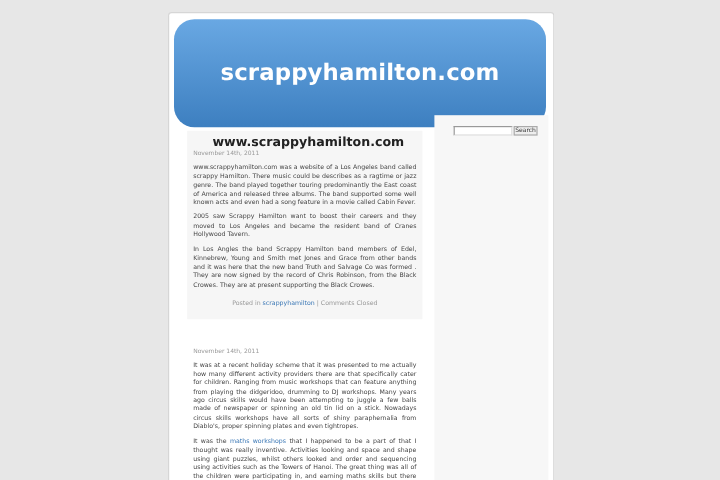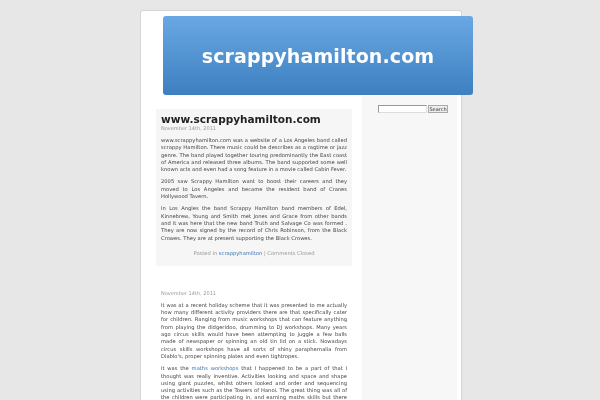--- a/index.html
+++ b/index.html
@@ -8,23 +8,23 @@
     background:#e7e7e7;
     font-family: "DejaVu Sans", sans-serif;
   }
   #page {
     position:absolute; left:140px; top:10px; width:320px; height:400px;
     background:#ffffff;
     border-left:1px solid #d6d6d6; border-right:1px solid #d6d6d6; border-top:1px solid #d6d6d6;
     border-radius:3px 3px 0 0;
   }
   #header {
-    position:absolute; left:22px; top:5px; width:310px; height:79px;
+    position:absolute; left:4px; top:5px; width:310px; height:90px;
     background:linear-gradient(#69a8e3, #3d7fc0);
-    border-radius:3px;
+    border-radius:17px;
     display:flex; align-items:center; justify-content:center;
   }
   #blog-title {
     color:#ffffff; font-weight:bold; font-size:19px; letter-spacing:0.1px;
     text-decoration:none;
   }
   #sidebar {
     position:absolute; left:221px; top:85px; width:95px; height:315px;
     background:#f7f7f7;
   }
@@ -35,21 +35,21 @@
   }
   #search-btn {
     margin-left:1px; width:20px; height:8px; padding:0; font-size:5px; line-height:6px;
     border:1px solid #aaa; background:#eee; color:#333; font-family:"DejaVu Sans", sans-serif;
   }
   #content { position:absolute; left:10px; top:98px; width:205px; }
   .post { margin-bottom:14px; }
   .post.sticky { background:#f6f6f6; padding:4px 5px 10px 5px; margin-left:5px; width:186px; }
   .post.normal { padding:0 5px; margin-left:5px; width:186px; }
   .post-title { font-weight:bold; color:#222; font-size:10px; line-height:12px; margin:0; }
-  .post-title.big { font-size:10.5px; }
+  .post-title.big { font-size:10.5px;margin-left:16px; }
   .post-date { color:#999; font-size:5px; line-height:7px; margin-bottom:5px; }
   .post-body p {
     font-size:5.2px; line-height:7.3px; color:#444; margin:0 0 5px 0; text-align:justify;
   }
   .post-body a, .postmeta a { color:#3a77b5; text-decoration:none; }
   .postmeta { text-align:center; font-size:5.2px; color:#999; margin-top:8px; }
 </style>
 </head>
 <body>
 

